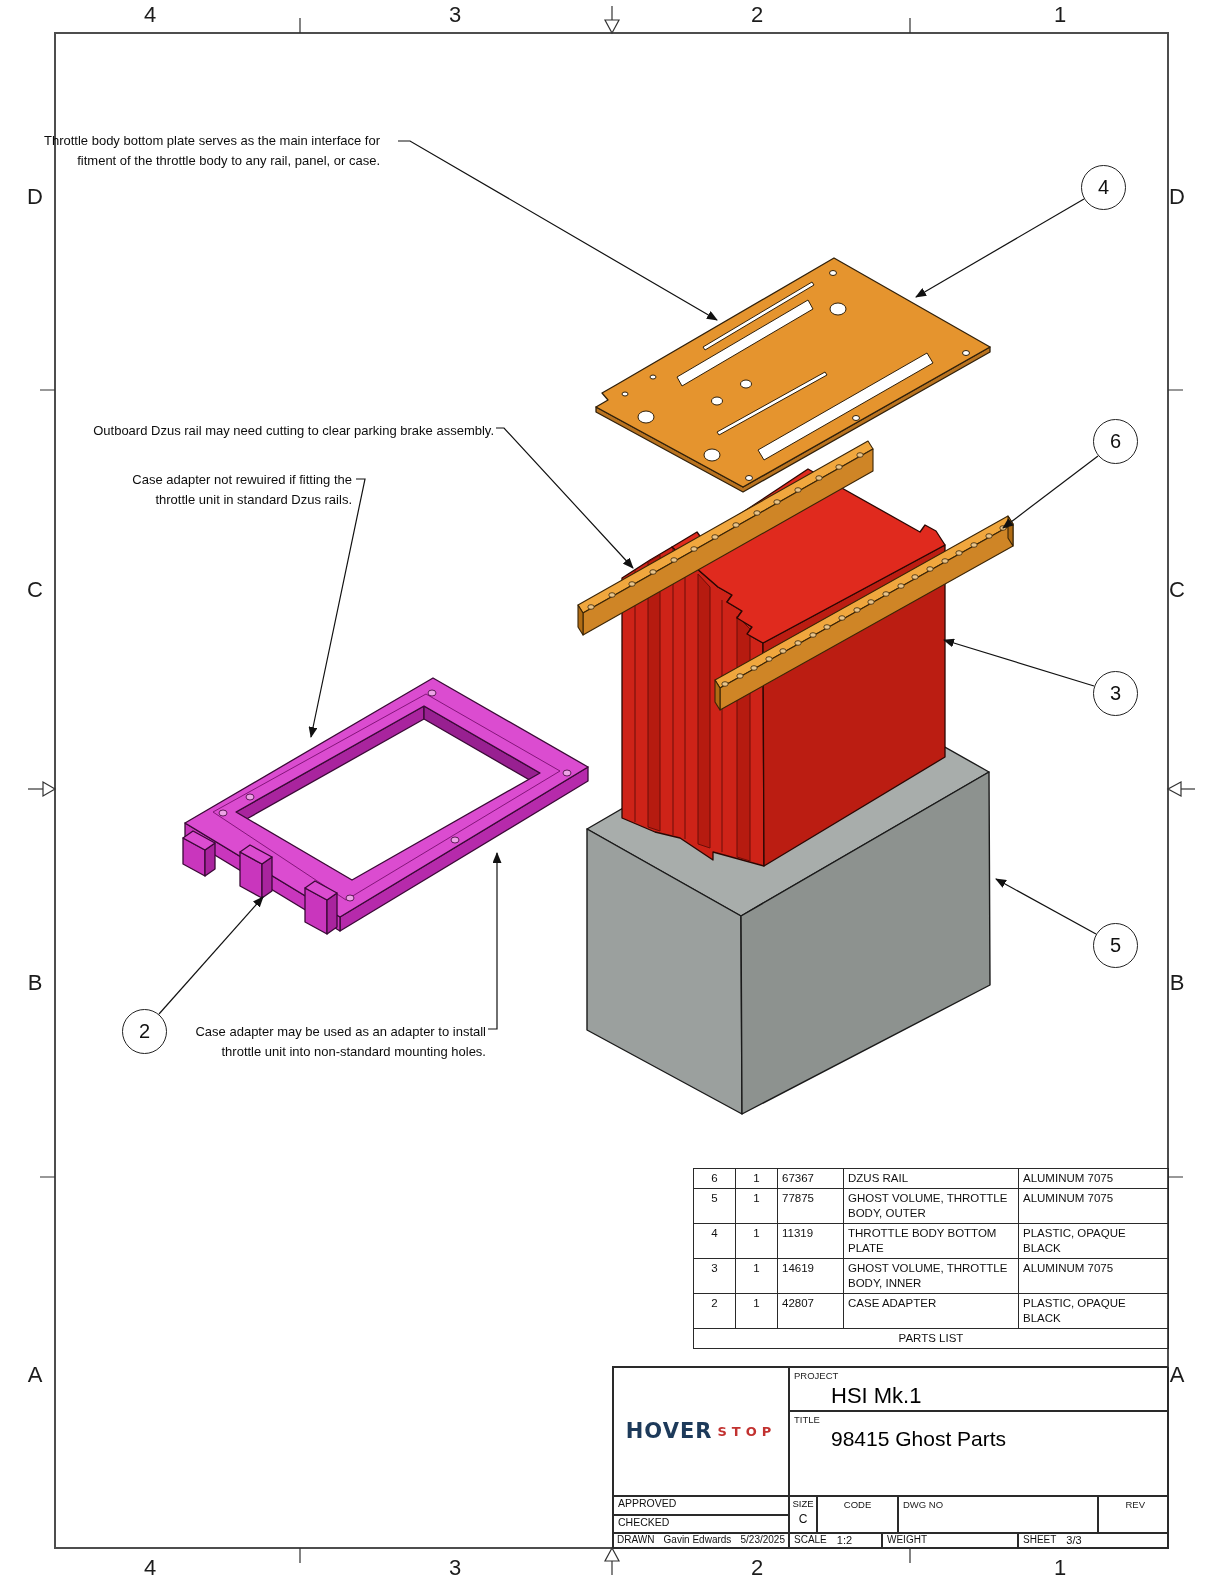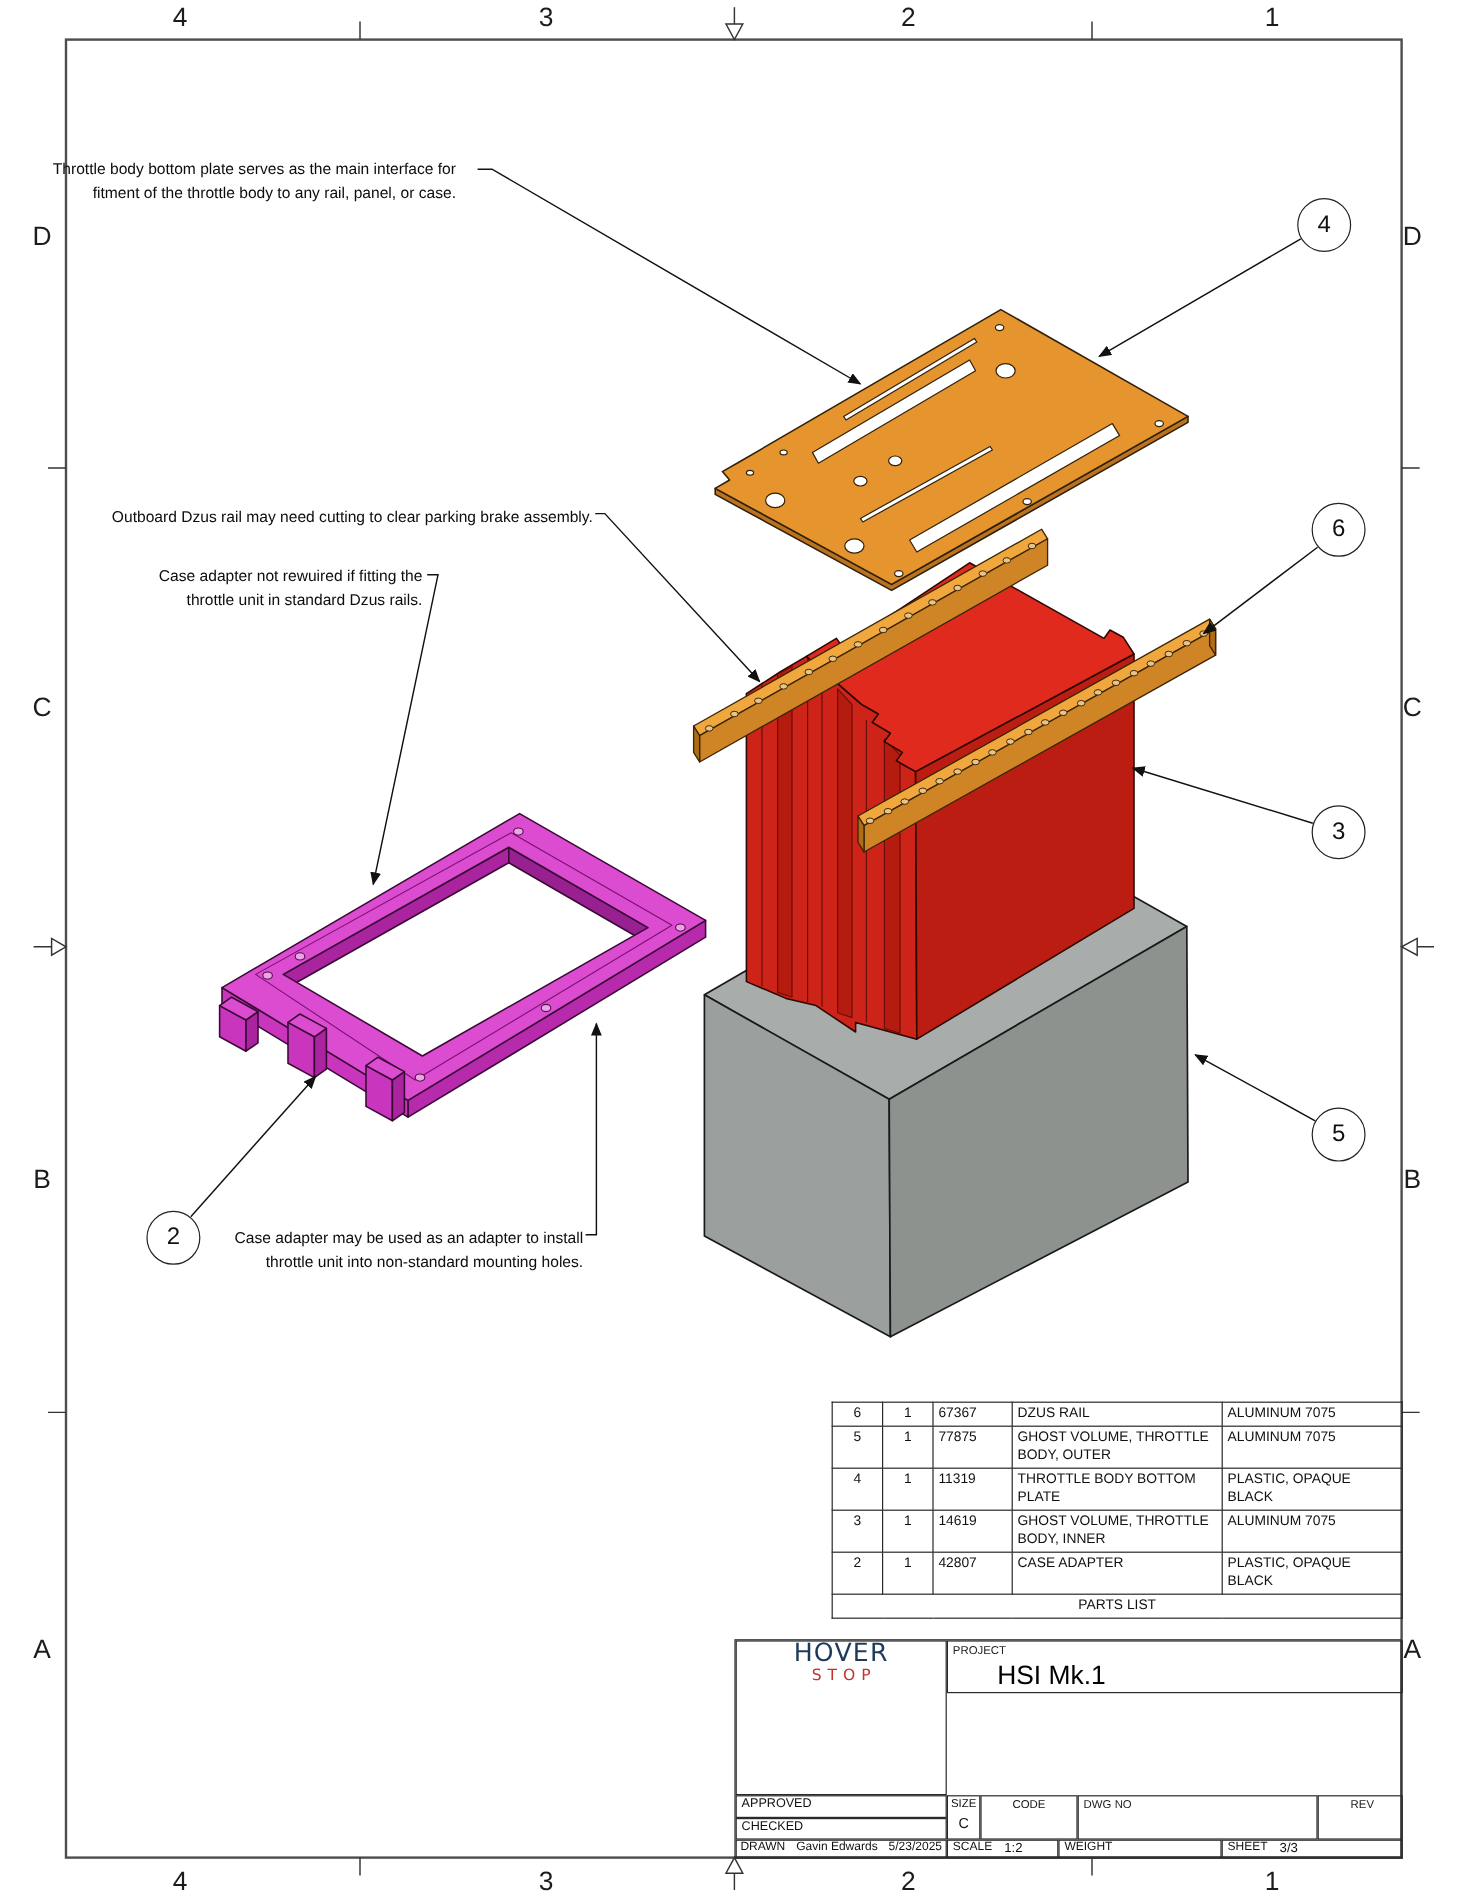--- a/index.html
+++ b/index.html
@@ -16,22 +16,22 @@
   .parts-table td,.parts-table th{border:1px solid #2a2a2a;padding:2px 4px;vertical-align:top;
                font-weight:normal;overflow:hidden;}
   .parts-table .c{text-align:center;}
   .parts-table th{text-align:center;vertical-align:middle;}
   
   .tblock{position:absolute;left:612px;top:1366px;width:556px;height:182px;border:1.6px solid #2a2a2a;
           box-sizing:border-box;font-size:10.5px;}
   .tcell{position:absolute;border:1px solid #2a2a2a;box-sizing:border-box;}
   .tlabel{position:absolute;left:4px;top:2px;font-size:9.5px;color:#222;}
   .tvalue-big{position:absolute;left:5px;top:15px;font-size:22px;color:#000;margin-left:36px;}
-  .logo-box{display:flex;flex-direction:column;align-items:center;height:100%;
-            line-height:19px;font-weight:normal;font-family:"DejaVu Sans", sans-serif;}
+  .logo-box{display:flex;flex-direction:row;align-items:center;justify-content:center;height:100%;
+            line-height:19px;font-weight:bold;font-family:"DejaVu Sans", sans-serif;}
   .logo-l1{font-size:21px;letter-spacing:1px;}
   .logo-l2{font-size:13px;letter-spacing:5px;margin-left:5px;}
   .vrow{display:flex;align-items:flex-start;height:100%;padding:0 4px;gap:8px;}
 </style>
 </head>
 <body>
 
 <div class="sheet">
 
   <svg class="overlay" width="1224" height="1584" viewBox="0 0 1224 1584">
@@ -285,20 +285,24 @@
         <span class="logo-l1" style="color:#1d3a5a">HOVER</span>
         <span class="logo-l2" style="color:#c23230">STOP</span>
       </div>
     </div>
 
     <div class="tcell" style="left:176px;top:0;width:380px;height:44px">
       <span class="tlabel">PROJECT</span>
       <span class="tvalue-big">HSI Mk.1</span>
     </div>
 
+    <div class="tcell" style="left:176px;top:44px;width:380px;height:85px">
+      <span class="tlabel">TITLE</span>
+      <span class="tvalue-big" style="font-size:21px">98415 Ghost Parts</span>
+    </div>
 
     <div class="tcell" style="left:0;top:129px;width:176px;height:19px">
       <div class="vrow">
           <span>APPROVED</span>
         </div>
     </div>
     <div class="tcell" style="left:0;top:148px;width:176px;height:18px">
       <div class="vrow">
           <span>CHECKED</span>
         </div>

